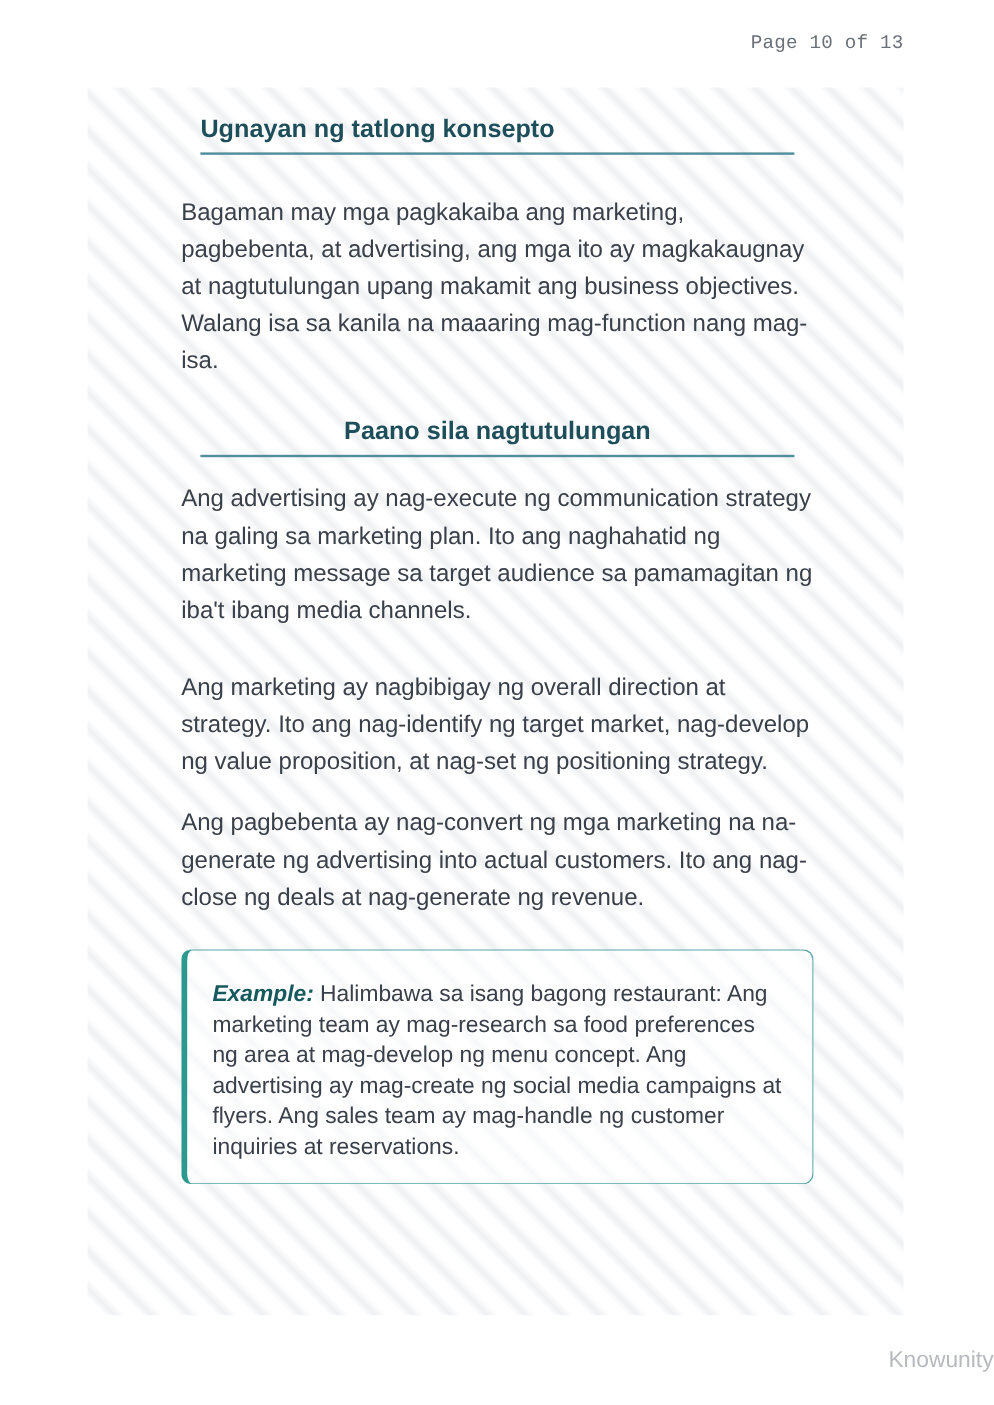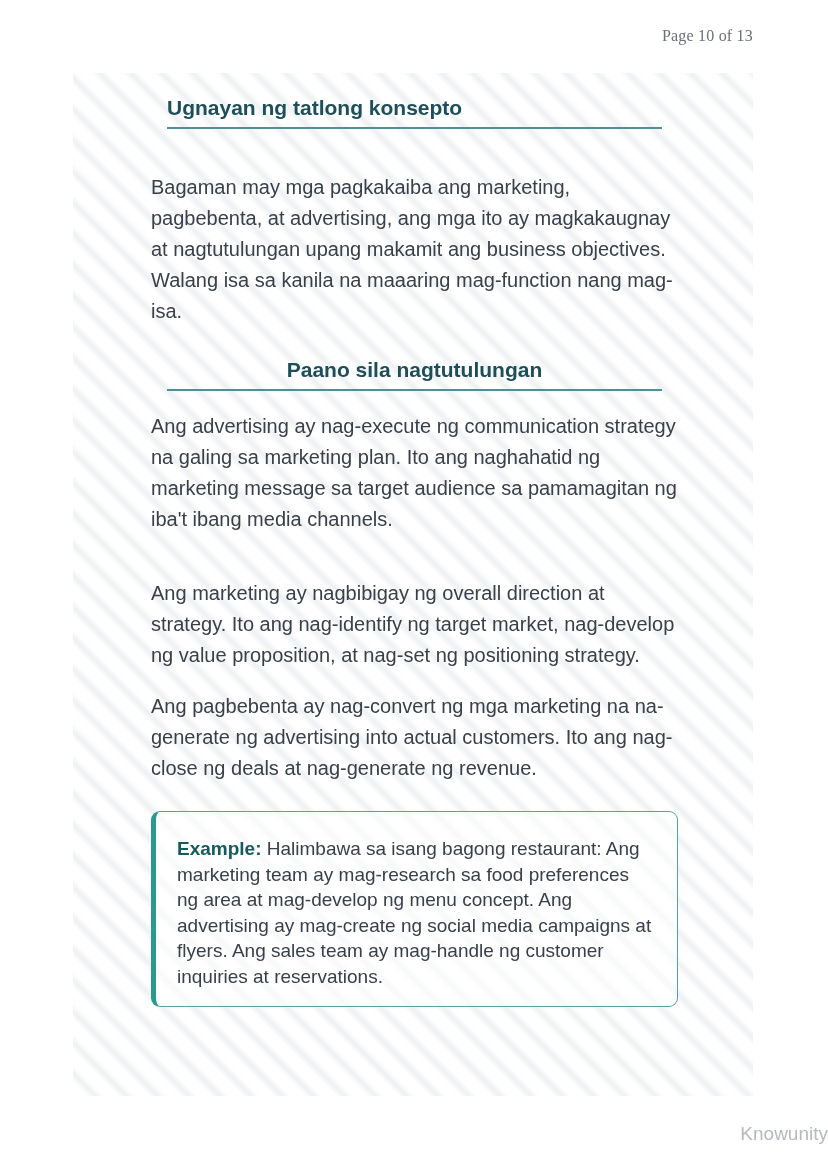--- a/index.html
+++ b/index.html
@@ -9,21 +9,21 @@
     background: #ffffff;
     position: relative;
     overflow: hidden;
     font-family: "Liberation Sans", sans-serif;
   }
 
   .page-number {
     position: absolute;
     top: 27px;
     right: 75px;
-    font-family: Liberation Serif, serif;
+    font-family: Liberation Mono, monospace;
     font-size: 16px;
     color: #6a7178;
     letter-spacing: 0.2px;
   }
 
   .panel {
     position: absolute;
     left: 73px;
     top: 73px;
     width: 680px;
@@ -48,37 +48,38 @@
     border-bottom: 2px solid #4f8e9a;
   }
   .heading.second { margin-top: 29px; text-align: center; }
 
   .body-text {
     margin: 20px 0 0 0;
     font-size: 20px;
     line-height: 31px;
     color: #3a4049;
   }
-  .body-text.after-heading { margin-top: 43px; }
+  .body-text.after-heading { margin-top: 33px; }
 
   .example-box {
     margin-top: 27px;
     box-sizing: border-box;
     border: 1.5px solid #53a3a6;
     border-left: 5px solid #2b998e;
     border-radius: 9px;
     background: rgba(255, 255, 255, 0.55);
     padding: 24px 24px 17px 21px;
     font-size: 19px;
     line-height: 25.5px;
     color: #3a4049;
   }
   .example-box .example-label {
     font-weight: 700;
     color: #175a5e;
+    font-style: italic;
   }
 
   .footer {
     position: absolute;
     left: 0;
     top: 1122px;
     width: 100%;
     text-align: right;
     font-size: 19px;
     line-height: 24px;

